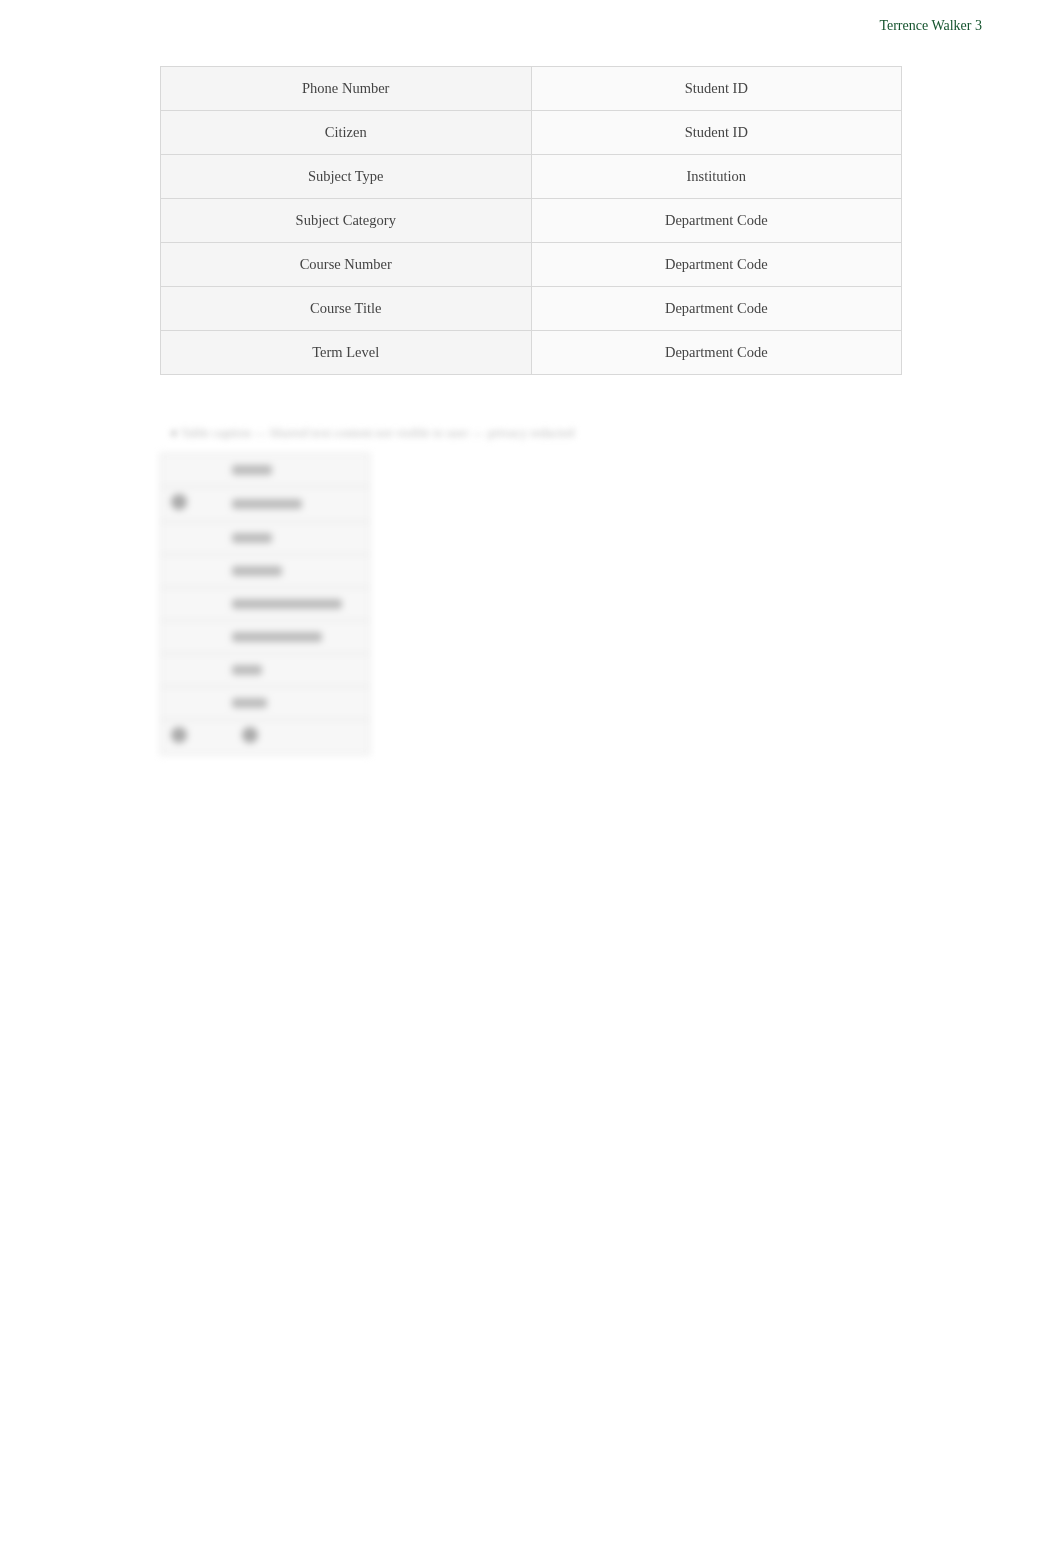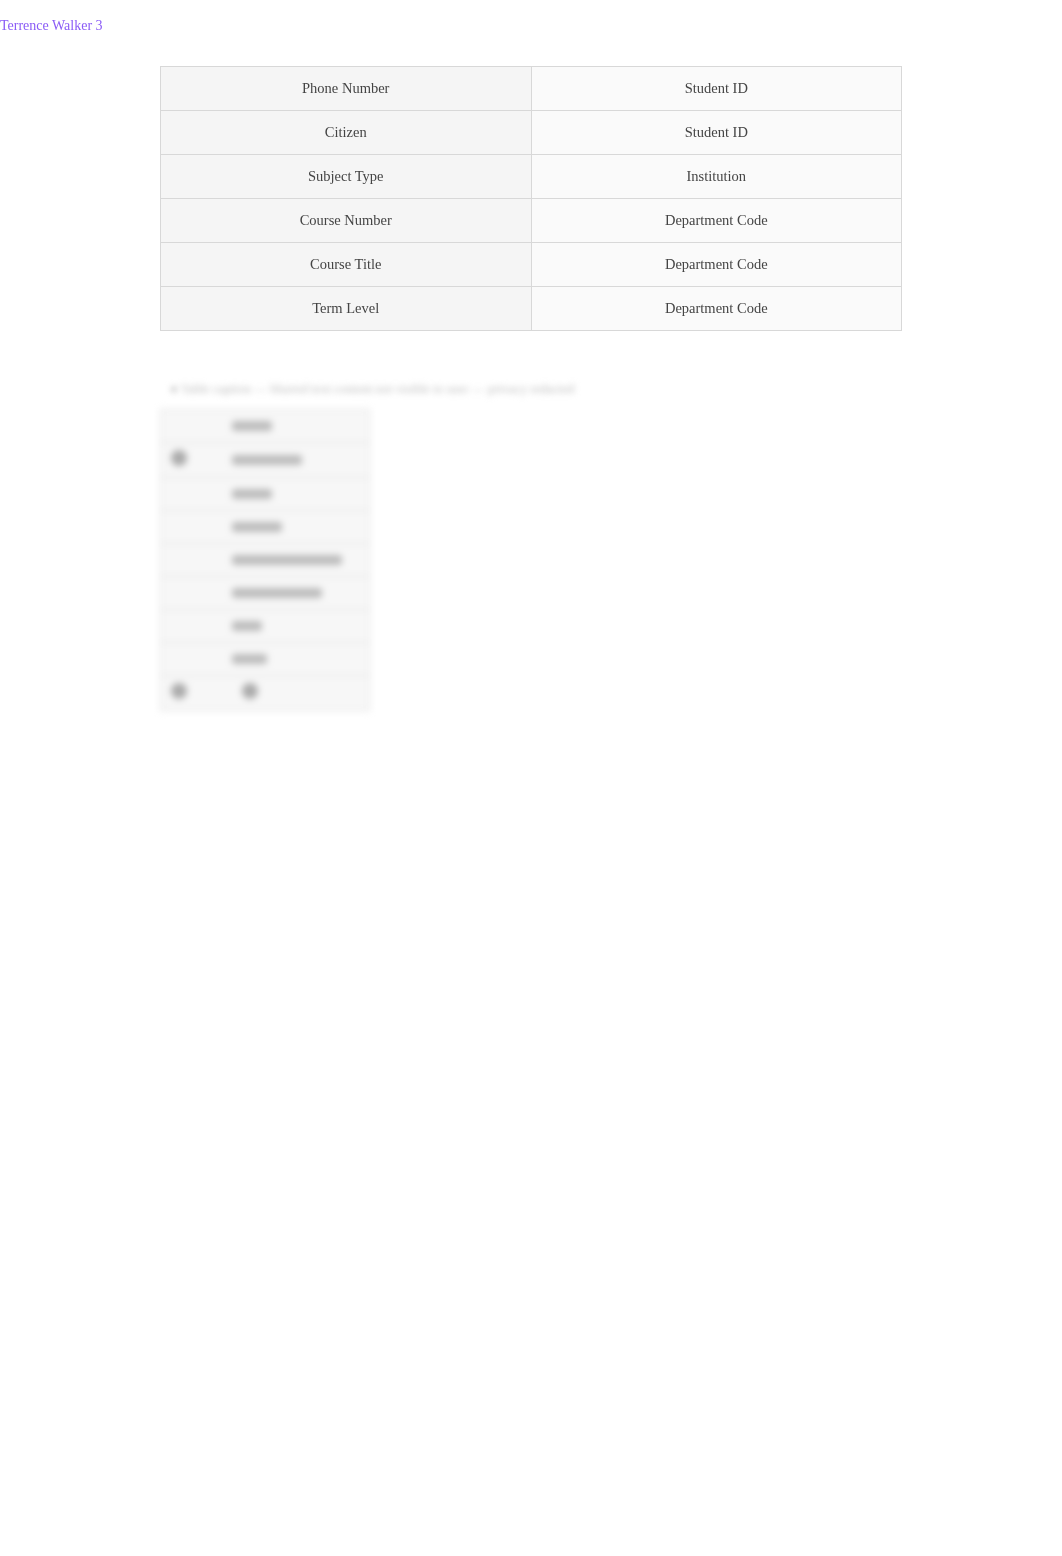--- a/index.html
+++ b/index.html
@@ -11,24 +11,24 @@
     body {
       background: #ffffff;
       font-family: Georgia, 'Times New Roman', serif;
       width: 1062px;
       min-height: 1556px;
       position: relative;
       color: #333;
     }
 
     .page-header {
-      text-align: left;
+      text-align: right;
       padding: 18px 80px 10px 0;
       font-size: 14px;
-      color: #8b5cf6;
+      color: #14532d;
     }
 
     .main-content {
       padding: 20px 160px 0 160px;
     }
 
     
     .data-table {
       width: 100%;
       border-collapse: collapse;
@@ -143,20 +143,24 @@
       </tr>
       <tr>
         <td>Citizen</td>
         <td>Student ID</td>
       </tr>
       <tr>
         <td>Subject Type</td>
         <td>Institution</td>
       </tr>
       <tr>
+        <td>Subject Category</td>
+        <td>Department Code</td>
+      </tr>
+      <tr>
         <td>Course Number</td>
         <td>Department Code</td>
       </tr>
       <tr>
         <td>Course Title</td>
         <td>Department Code</td>
       </tr>
       <tr>
         <td>Term Level</td>
         <td>Department Code</td>

